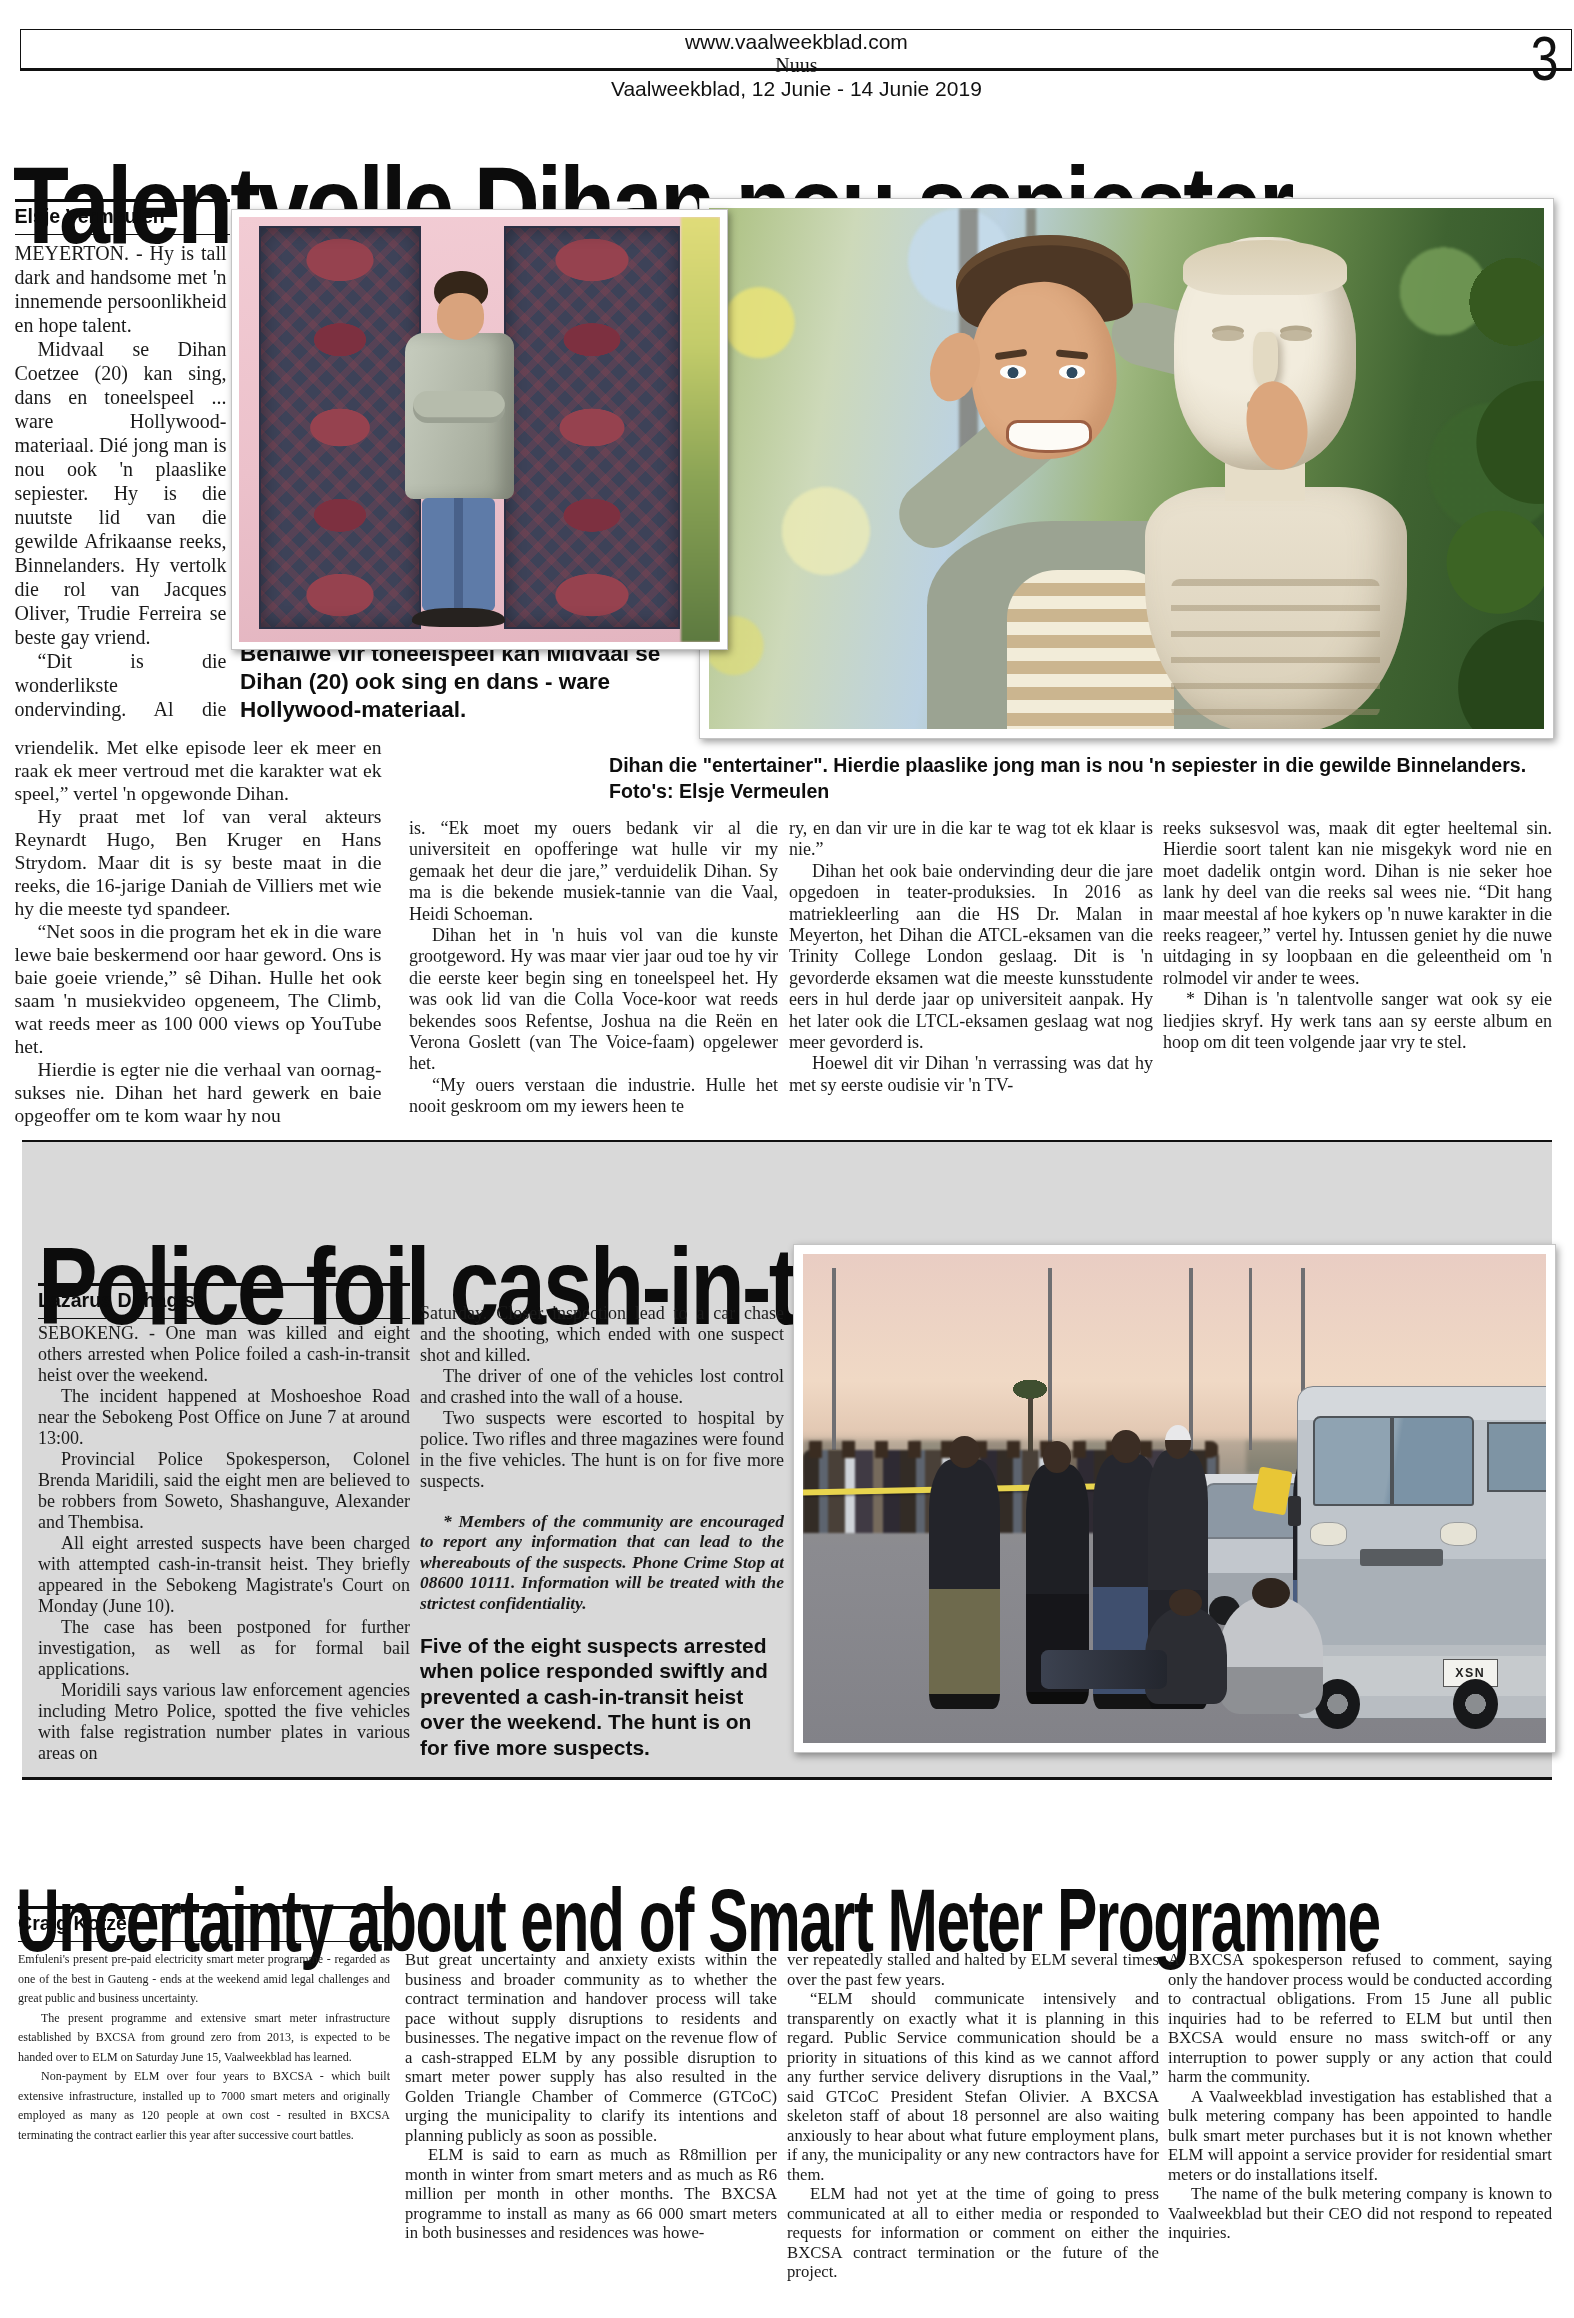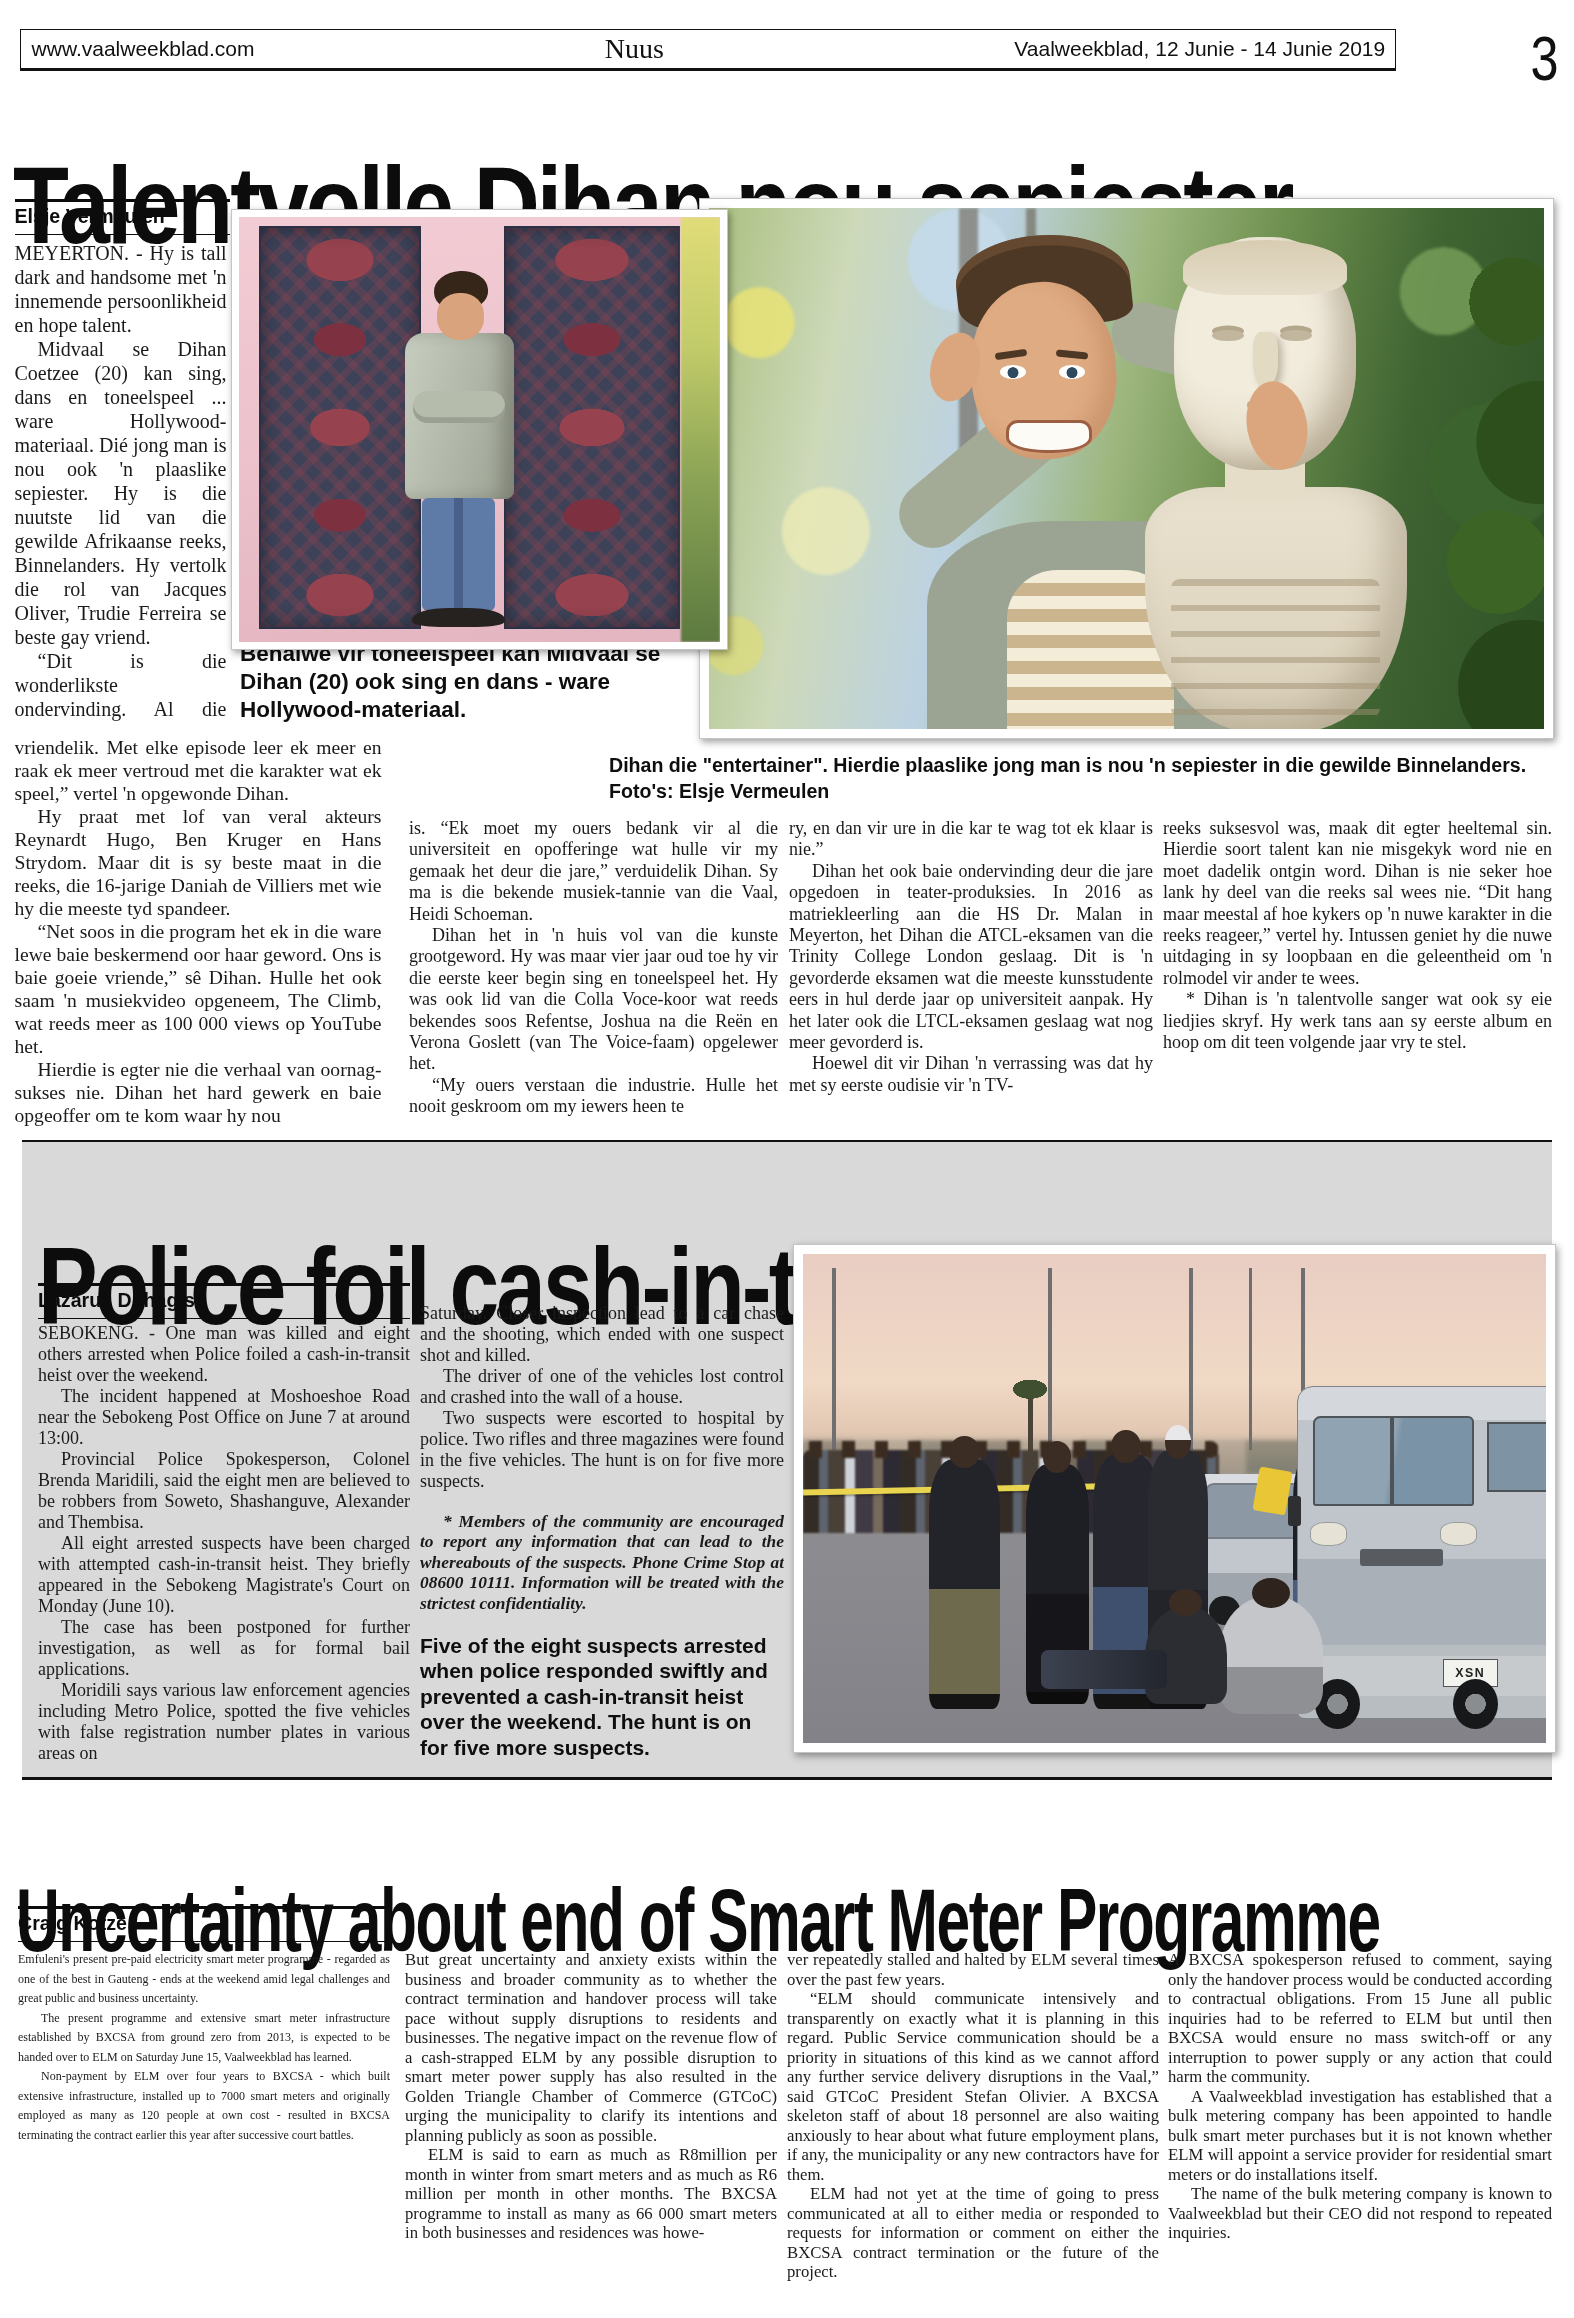--- a/index.html
+++ b/index.html
@@ -1,24 +1,24 @@
 <!DOCTYPE html>
 <html style="font-size:11.6px"><head>
 <meta charset="utf-8">
 <style>
   html,body{margin:0;padding:0;background:#ffffff;}
   #page{position:relative;width:1574px;height:2319px;background:#ffffff;overflow:hidden;
         font-family:"Liberation Serif","DejaVu Serif",serif;color:#161616;}
 
   
-  #masthead{position:absolute;left:20.4px;top:29px;width:1376px;height:42px;box-sizing:border-box;
+  #masthead{position:absolute;left:20.4px;top:29px;width:1552px;height:42px;box-sizing:border-box;
     border:1.5px solid #111;border-bottom-width:3.6px;display:flex;align-items:center;
-    justify-content:space-between;padding:0 10.2px;font-family:"Liberation Sans","DejaVu Sans",sans-serif;}
+    justify-content:space-between;padding:0 10.2px;font-family:"Liberation Sans","DejaVu Sans",sans-serif;flex-direction:column;}
   #masthead .hl{font-size:21px;letter-spacing:0;color:#111;}
-  #masthead .section{font-size:28px;font-weight:bold;font-family:"Liberation Serif",serif;font-weight:normal;}
+  #masthead .section{font-size:20px;font-weight:bold;font-family:"Liberation Serif",serif;font-weight:normal;}
   #page-number{position:absolute;left:1524px;top:22px;width:51px;text-align:center;
     font-family:"Liberation Sans",sans-serif;font-size:63px;font-weight:400;color:#111;
     transform:scaleX(.8);transform-origin:left top;}
 
   
   .headline{position:absolute;color:#0c0c0c;font-family:"Liberation Sans","DejaVu Sans",sans-serif;
     font-weight:bold;white-space:nowrap;}
   .cond{display:inline-block;transform-origin:left center;}
   #h1-a1{left:13px;top:74px;font-size:109px;line-height:116px;letter-spacing:-3.6px;}
   #h1-a1 .cond{transform:scaleX(.84);}

